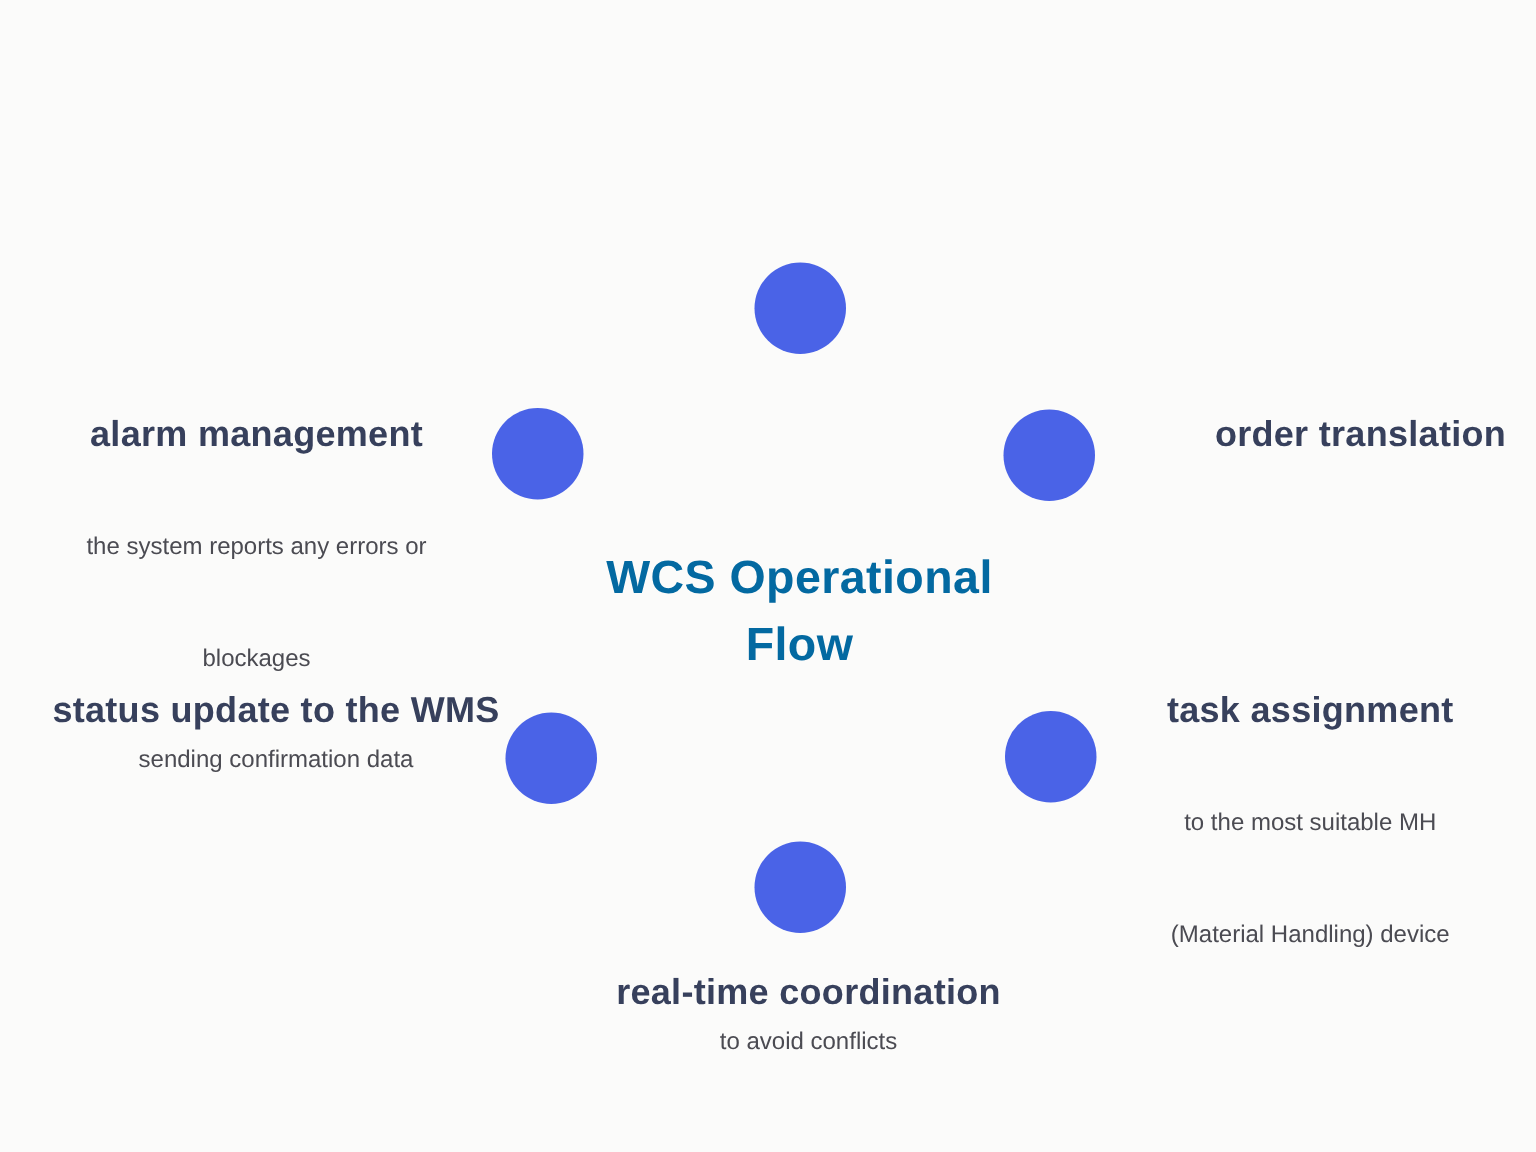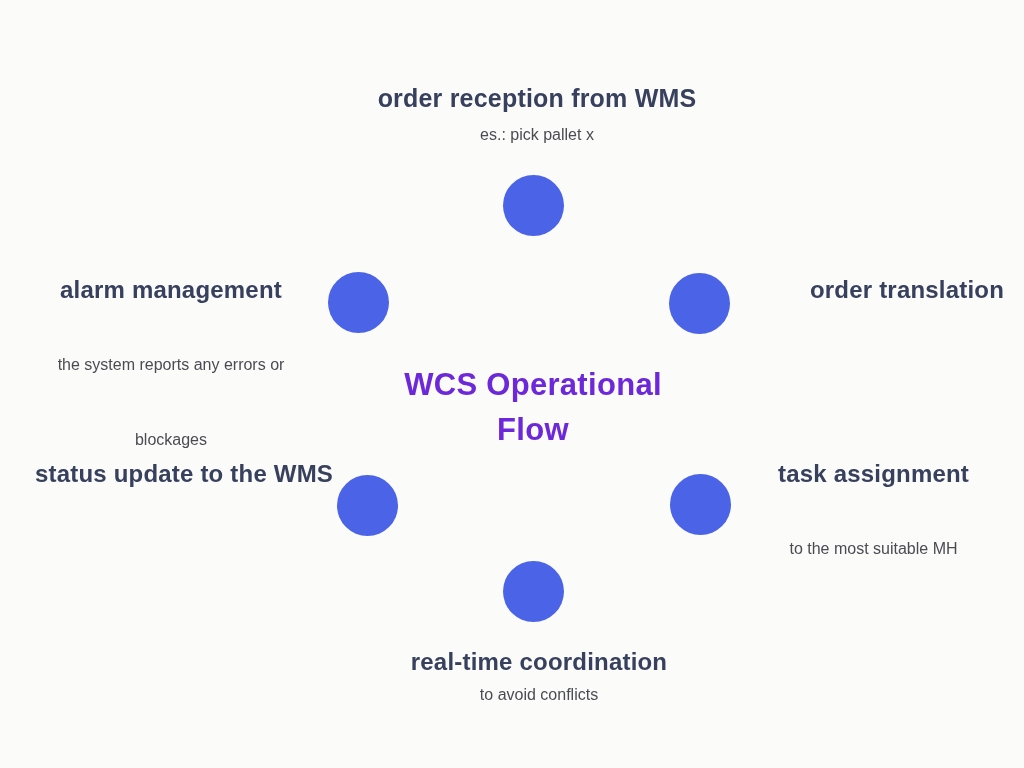--- a/index.html
+++ b/index.html
@@ -56,21 +56,21 @@
   .node-bottom { left: 339px; top: 648px; width: 400px; }
   .center-title {
     position: absolute;
     left: 358px;
     top: 362px;
     width: 350px;
     text-align: center;
     font-weight: 700;
     font-size: 31px;
     line-height: 45px;
-    color: #6d28d9;
+    color: #0369a1;
     letter-spacing: 0.3px;
   }
   .center-title .title-line { display: block; }
 </style>
 </head>
 <body>
 
 <div class="canvas">
 
   <div class="dot dot-top"></div>
@@ -78,48 +78,46 @@
   <div class="dot dot-upper-right"></div>
   <div class="dot dot-lower-left"></div>
   <div class="dot dot-lower-right"></div>
   <div class="dot dot-bottom"></div>
 
   <div class="center-title">
     <span class="title-line">WCS Operational</span>
     <span class="title-line">Flow</span>
   </div>
 
-  <div class="node node-top">
-    <div class="node-title">order reception from WMS</div>
-    <div class="node-sub">es.: pick pallet x</div>
-  </div>
 
   <div class="node node-upper-left">
     <div class="node-title">alarm management</div>
     <div class="node-sub">
       <span class="sub-line">the system reports any errors or</span>
       <span class="sub-line">blockages</span>
     </div>
   </div>
 
   <div class="node node-upper-right">
     <div class="node-title">order translation</div>
   </div>
 
   <div class="node node-lower-left">
     <div class="node-title">
       <span class="sub-line">status update to</span>
       <span class="sub-line">the WMS</span>
     </div>
+    <div class="node-sub">sending confirmation data</div>
   </div>
 
   <div class="node node-lower-right">
     <div class="node-title">task assignment</div>
     <div class="node-sub">
       <span class="sub-line">to the most suitable MH</span>
+      <span class="sub-line">(Material Handling) device</span>
     </div>
   </div>
 
   <div class="node node-bottom">
     <div class="node-title">real-time coordination</div>
     <div class="node-sub">to avoid conflicts</div>
   </div>
 
 </div>
 

